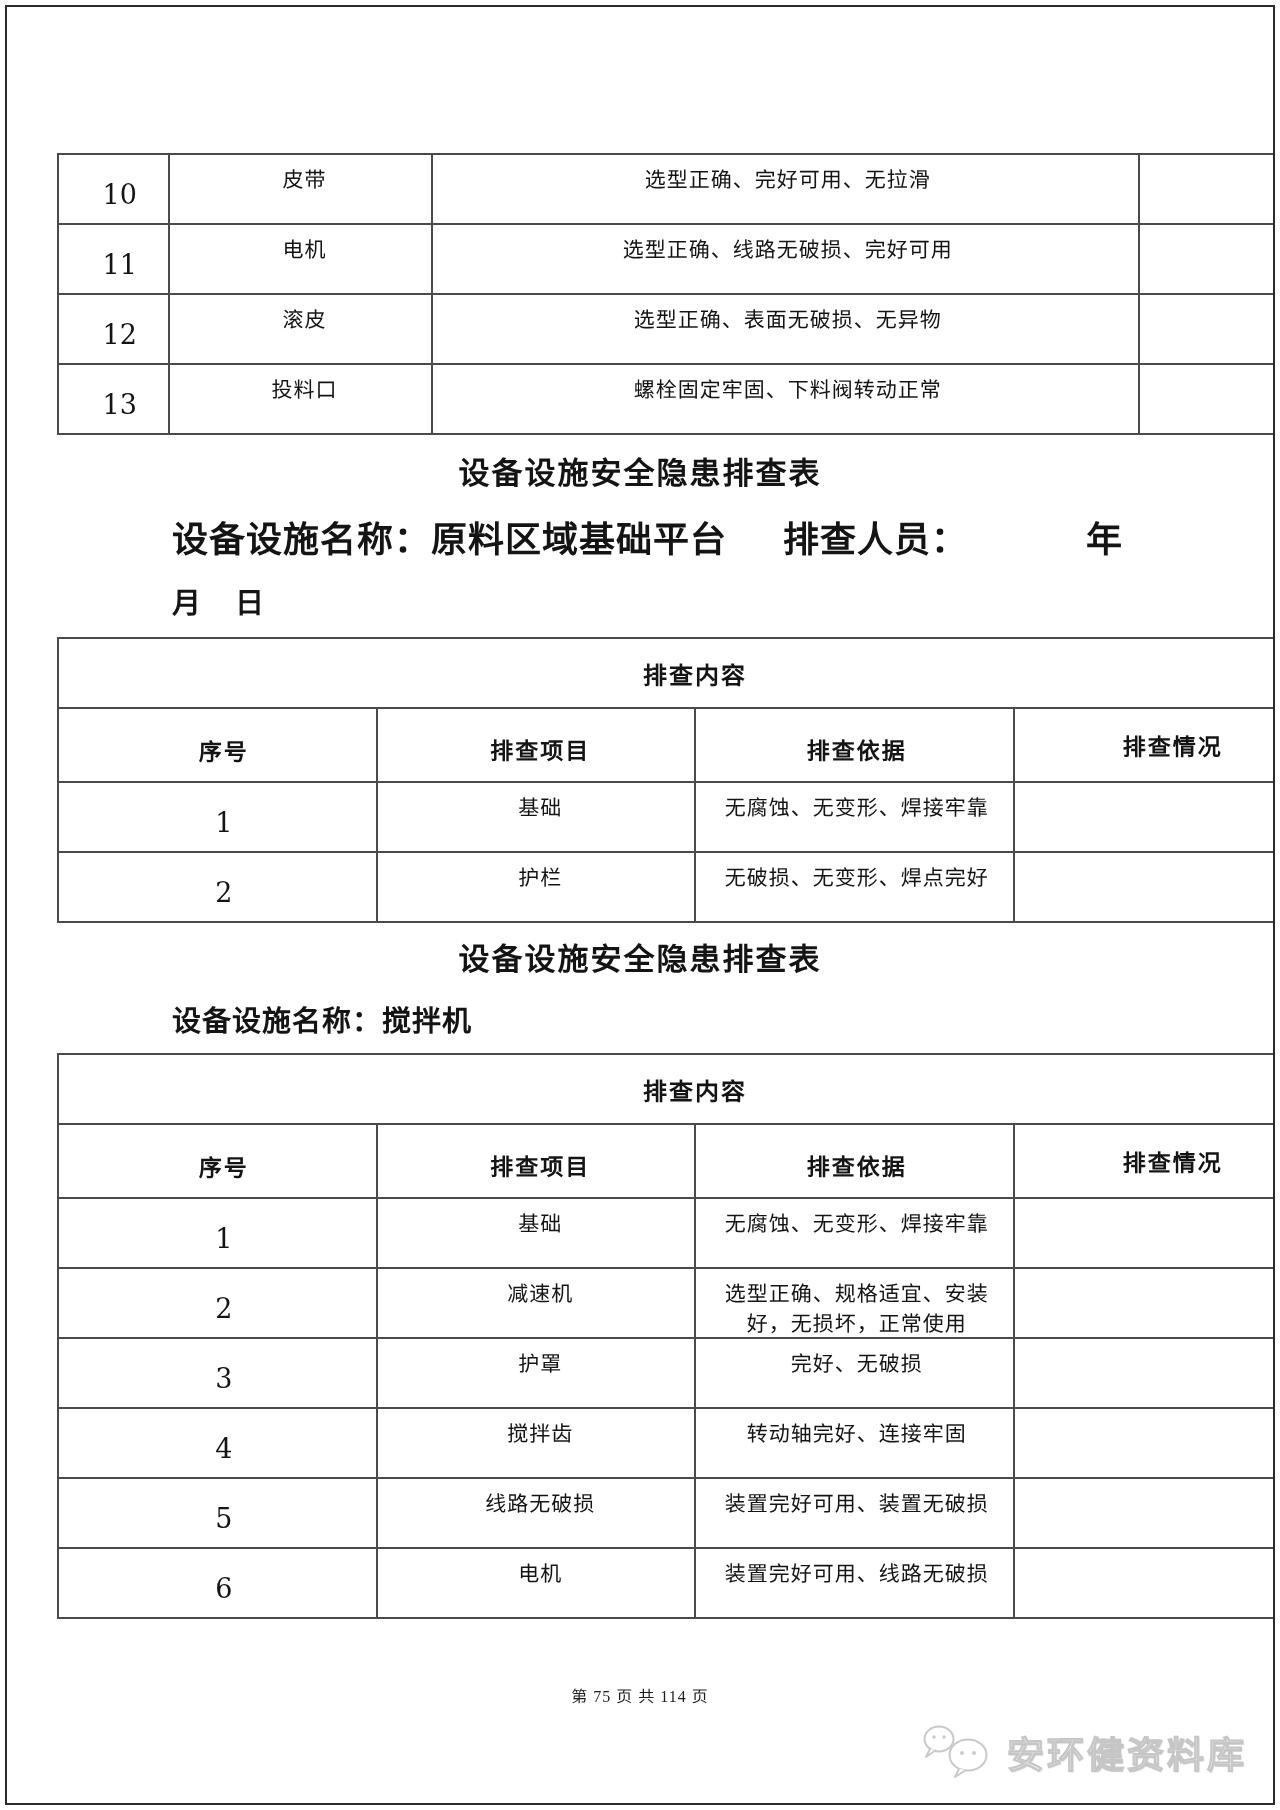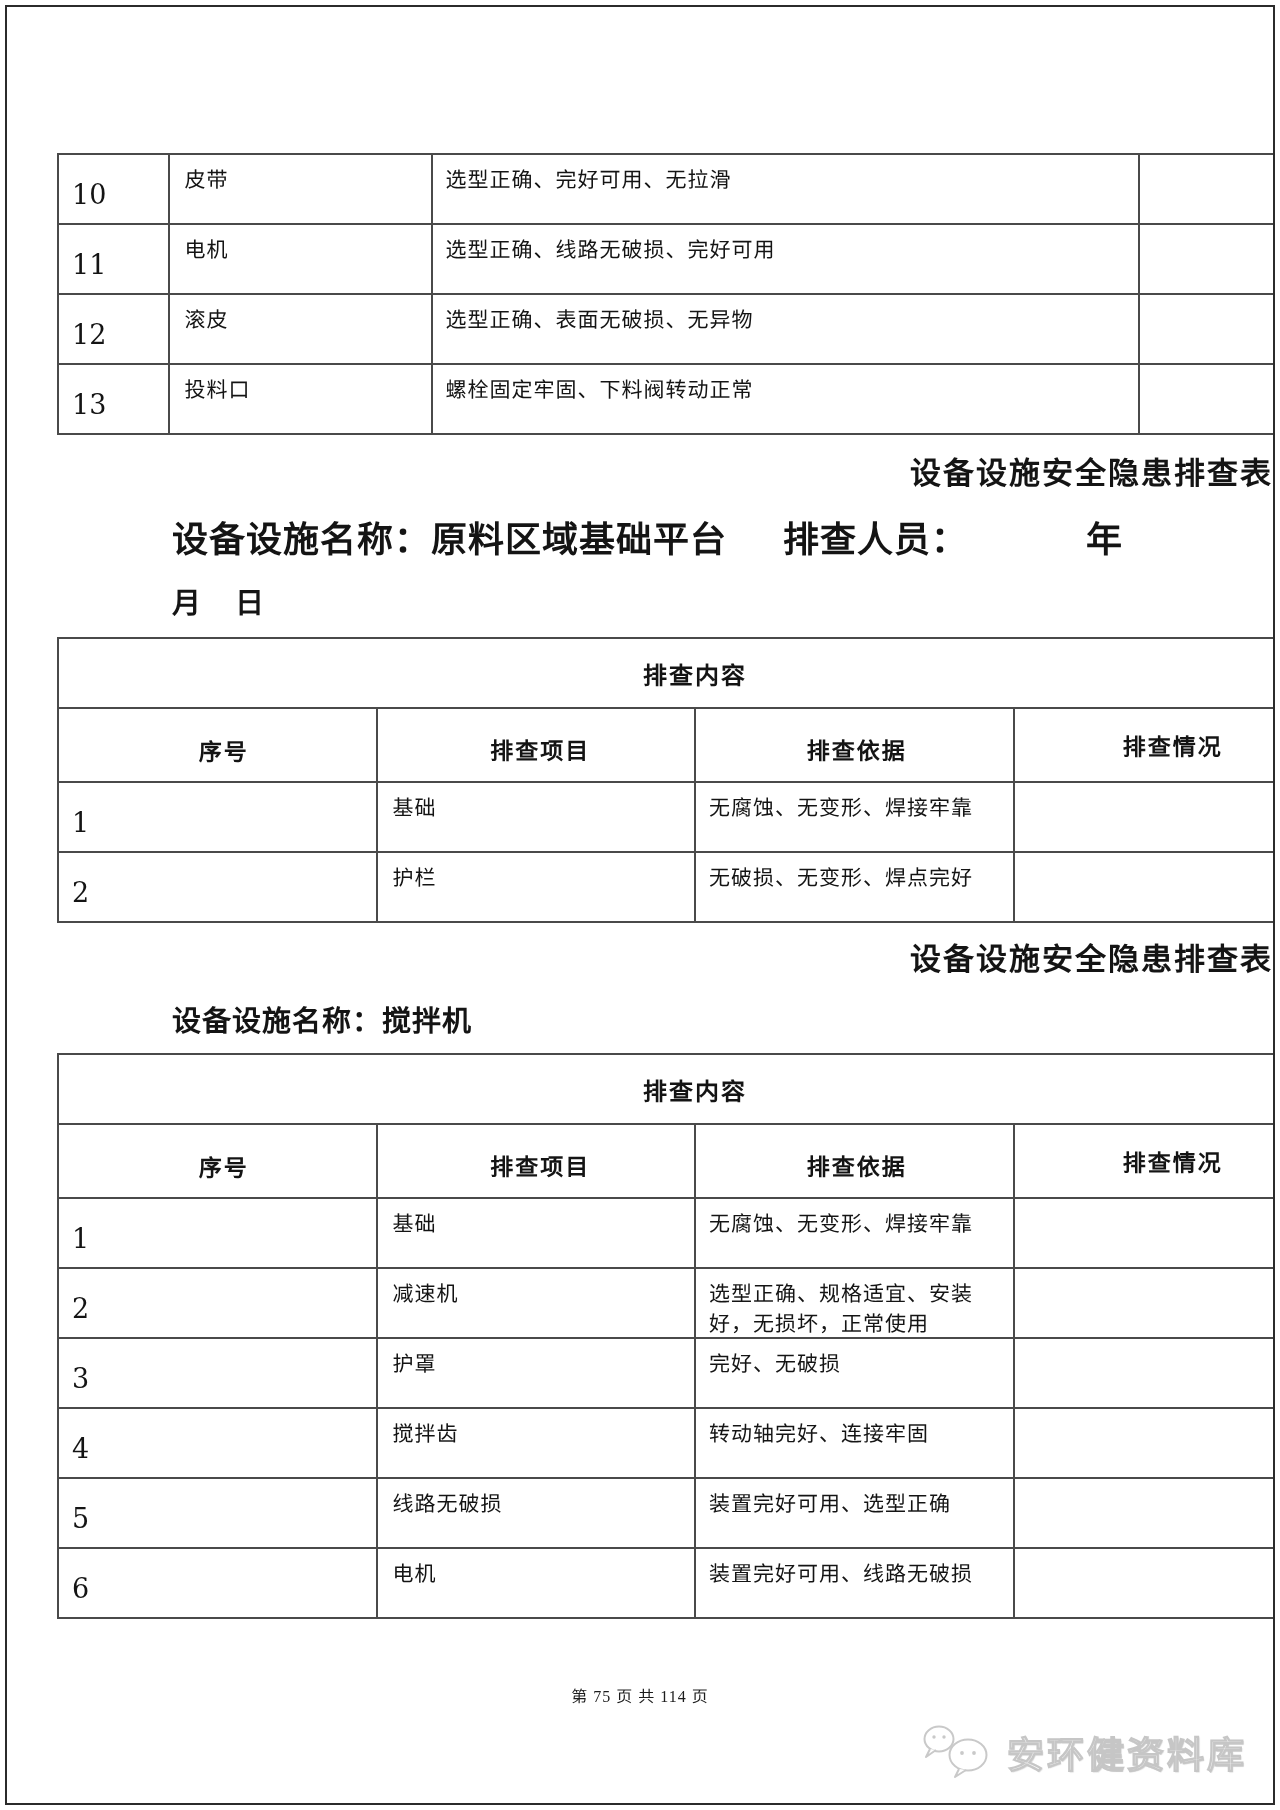--- a/index.html
+++ b/index.html
@@ -20,20 +20,21 @@
   }
   table.grid{
     border-collapse:collapse;
     table-layout:fixed;
     width:1276px;
     margin-left:50px;
   }
   table.grid td{
     border:2px solid #4a4a4a;
     overflow:hidden;
+    text-align:center;
   }
   table.grid{border:2px solid #303030;}
   .t1{margin-top:146px;}
   td.c-no{
     width:91px;
     font-family:"DejaVu Serif", serif;
     font-size:27px;
     vertical-align:middle;
     padding:10px 0 0 13px;
   }
@@ -64,21 +65,21 @@
   tr.colhdr td{
     height:62px;
     text-align:center;
     vertical-align:middle;
     font-size:23px;
     font-weight:bold;
     letter-spacing:2px;
   }
   .doc-title{
     margin-top:20px;
-    text-align:right;
+    text-align:center;
     font-size:31px;
     font-weight:bold;
     letter-spacing:2px;
     line-height:1.2;
   }
   .info-line{
     margin-top:27px;
     margin-left:165px;
     font-size:36px;
     font-weight:bold;
@@ -238,21 +239,21 @@
       </tr>
       <tr class="row70">
         <td class="c-no">4</td>
         <td class="c-item">搅拌齿</td>
         <td class="c-basis">转动轴完好、连接牢固</td>
         <td class="c-status"></td>
       </tr>
       <tr class="row70">
         <td class="c-no">5</td>
         <td class="c-item">线路无破损</td>
-        <td class="c-basis">装置完好可用、选型正确</td>
+        <td class="c-basis">装置完好可用、装置无破损</td>
         <td class="c-status"></td>
       </tr>
       <tr class="row70">
         <td class="c-no">6</td>
         <td class="c-item">电机</td>
         <td class="c-basis">装置完好可用、线路无破损</td>
         <td class="c-status"></td>
       </tr>
     </tbody>
       </table>

